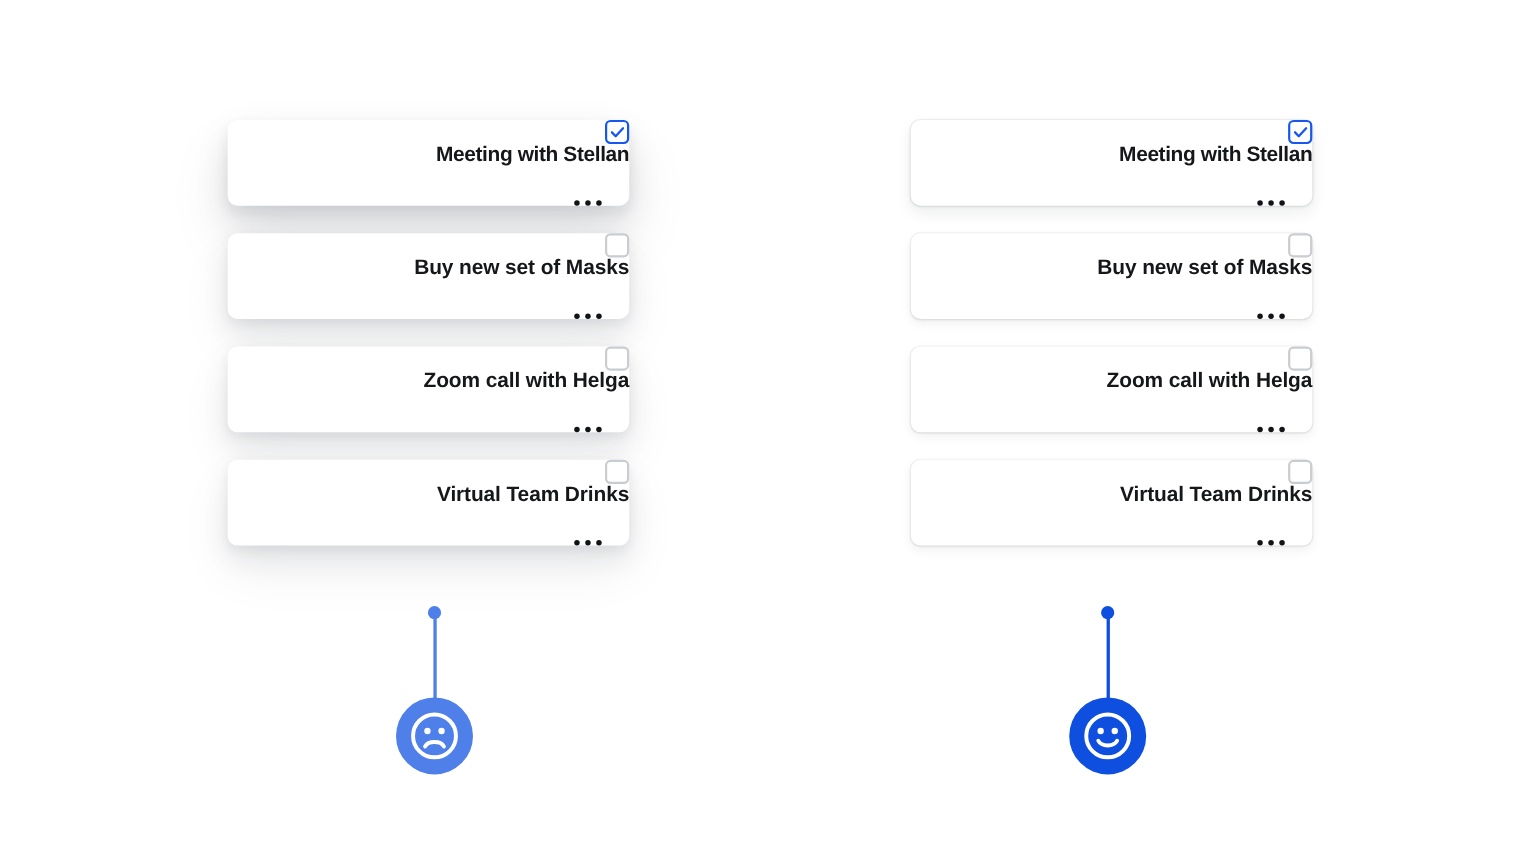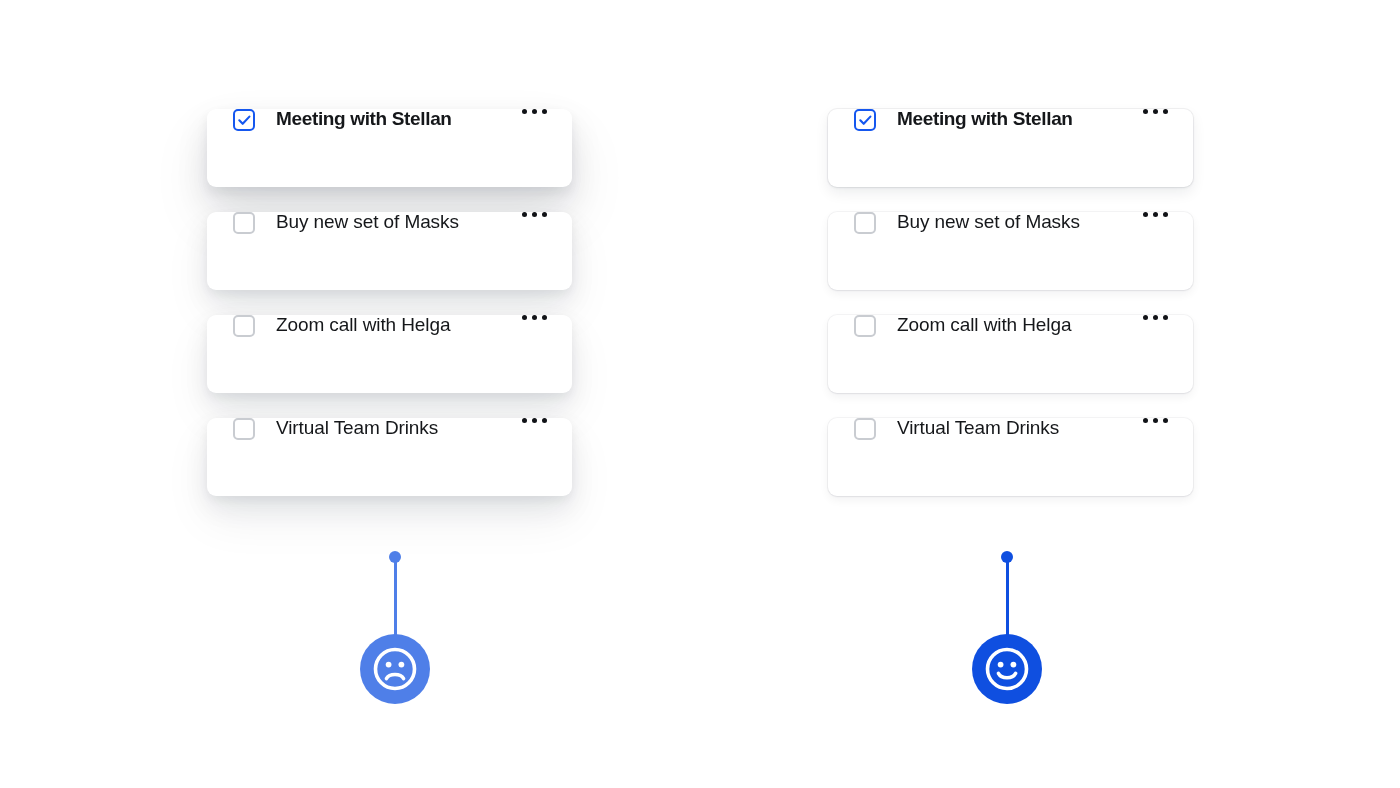--- a/index.html
+++ b/index.html
@@ -41,22 +41,23 @@
 
   
   .todo-card {
     position: relative;
     box-sizing: border-box;
     width: 365px;
     height: 78px;
     background: #ffffff;
     border-radius: 9px;
     display: flex;
-    align-items: flex-start;
+    align-items: flex-end;
     margin-bottom: 25px;
+    flex-direction: column;
   }
   .todo-card:last-child { margin-bottom: 0; }
 
   
   .panel-left .todo-card {
     box-shadow:
       0 4px 10px rgba(17, 24, 39, 0.055),
       0 12px 26px rgba(17, 24, 39, 0.075),
       0 22px 48px rgba(17, 24, 39, 0.065);
   }
@@ -104,20 +105,21 @@
 
   
   .todo-label {
     flex: 1 1 auto;
     margin-left: 21px;
     font-size: 19px;
     line-height: 1;
     color: #15171a;
     letter-spacing: -0.1px;
     white-space: nowrap;
+    font-weight: bold;
   }
   .todo-label.emphasis {
     font-weight: 700;
     letter-spacing: -0.35px;
   }
 
   
   .kebab {
     flex: 0 0 auto;
     margin-right: 25px;

